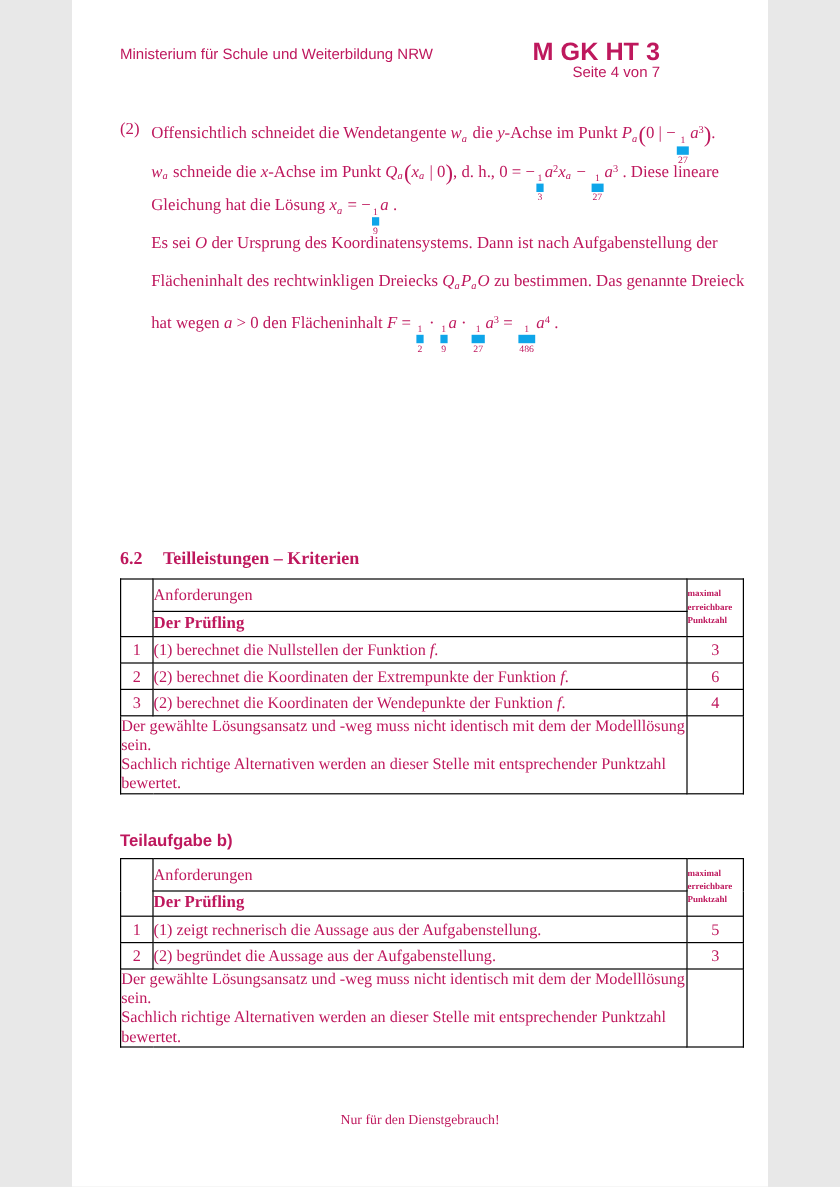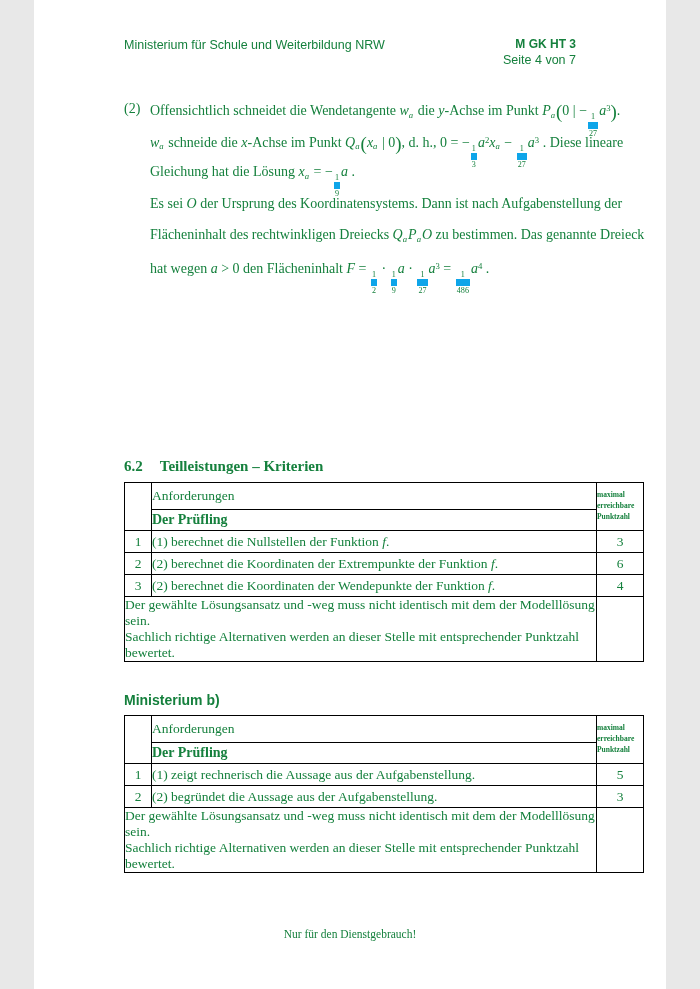--- a/index.html
+++ b/index.html
@@ -1,31 +1,31 @@
 <!DOCTYPE html>
 <html lang="de"><head>
 <meta charset="utf-8">
 <style>
   html,body{margin:0;padding:0;background:#e8e8e8;}
   .page{
     position:relative;
-    width:632px;height:989px;
+    width:580px;height:989px;
     margin:0 auto;
     background:#ffffff;
-    color:#15803d;
+    color:#be185d;
     font-family:"Liberation Serif", serif;
     overflow:hidden;
     box-sizing:border-box;
-    padding:36px 90px 0 90px;
+    padding:36px 90px 0 40px;
   }
   
   .hdr{display:flex;justify-content:space-between;align-items:flex-start;}
   .hdr-left{font-family:"Liberation Sans",sans-serif;font-size:12.5px;padding-top:2px;}
   .hdr-right{text-align:right;}
-  .hdr-title{font-family:"Liberation Sans",sans-serif;font-weight:bold;font-size:12px;line-height:16px;}
+  .hdr-title{font-family:"Liberation Sans",sans-serif;font-weight:bold;font-size:21px;line-height:16px;}
   .hdr-page{font-family:"Liberation Sans",sans-serif;font-size:12.5px;line-height:17px;}
   
   .para{display:flex;margin-top:24px;font-size:14px;}
   .para-label{width:26px;flex:none;line-height:31.5px;}
   .para-lines{flex:1;min-width:0;}
   .sline{white-space:nowrap;line-height:31.5px;height:31.5px;}
   .sline i{font-family:"Liberation Serif",serif;}
   .ssub{font-size:0.62em;font-style:italic;vertical-align:-0.3em;margin-right:1px;}
   .ssup{font-size:0.62em;vertical-align:0.5em;}
   .frac{display:inline-flex;flex-direction:column;align-items:center;
@@ -155,21 +155,21 @@
       <tr>
         <td colspan="2" class="c-footnote">
             <div>Der gewählte Lösungsansatz und -weg muss nicht identisch mit dem der Modelllösung sein.</div>
             <div>Sachlich richtige Alternativen werden an dieser Stelle mit entsprechender Punktzahl bewertet.</div>
           </td>
         <td class="c-pts"></td>
       </tr>
     </tbody>
   </table>
 
-  <div class="tt tt-b">Ministerium b)</div>
+  <div class="tt tt-b">Teilaufgabe b)</div>
 
   <table class="crit">
     <colgroup>
         <col class="w-num">
         <col>
         <col class="w-max">
       </colgroup>
     <tbody class="t-head">
       <tr class="h1">
         <td class="c-num" rowspan="2"></td>

